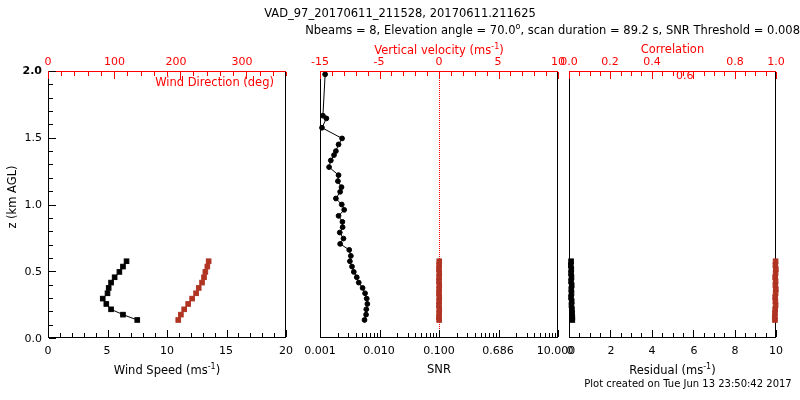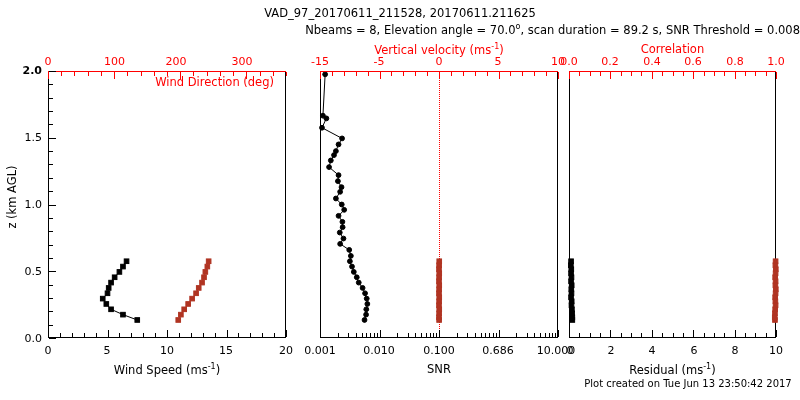--- a/index.html
+++ b/index.html
@@ -396,21 +396,21 @@
       <div class="tk" style="left: 755px; top: 333px; width: 1px; height: 4px;"></div>
       <div class="tk" style="left: 766px; top: 333px; width: 1px; height: 4px;"></div>
       <div class="tk" style="left: 776px; top: 330px; width: 1px; height: 7px;"></div>
     </div>
 
   <div class="txt axlabel red" style="left:569px;top:42px;width:207px;text-align:center;">Correlation</div>
 
   <div class="txt tick red" style="left:552px;top:55px;width:34px;text-align:center;">0.0</div>
   <div class="txt tick red" style="left:593px;top:55px;width:34px;text-align:center;">0.2</div>
   <div class="txt tick red" style="left:635px;top:55px;width:34px;text-align:center;">0.4</div>
-  <div class="txt tick red" style="left:676px;top:55px;width:34px;text-align:center;">0.6</div>
+  <div class="txt tick red" style="left:676px;top:69px;width:34px;">0.6</div>
   <div class="txt tick red" style="left:718px;top:55px;width:34px;text-align:center;">0.8</div>
   <div class="txt tick red" style="left:759px;top:55px;width:34px;text-align:center;">1.0</div>
 
   <div class="txt tick" style="left:555px;top:344px;width:30px;text-align:center;">0</div>
   <div class="txt tick" style="left:596px;top:344px;width:30px;text-align:center;">2</div>
   <div class="txt tick" style="left:637px;top:344px;width:30px;text-align:center;">4</div>
   <div class="txt tick" style="left:679px;top:344px;width:30px;text-align:center;">6</div>
   <div class="txt tick" style="left:720px;top:344px;width:30px;text-align:center;">8</div>
   <div class="txt tick" style="left:761px;top:344px;width:30px;text-align:center;">10</div>
 

